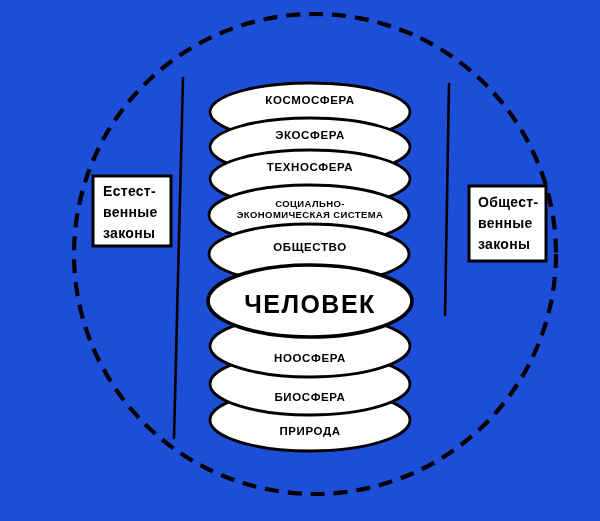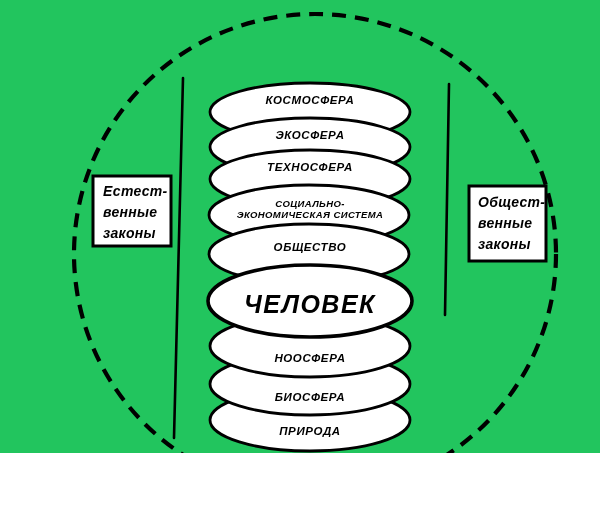--- a/index.html
+++ b/index.html
@@ -3,24 +3,23 @@
 <meta charset="utf-8">
 <style>
   html, body {
     margin: 0;
     padding: 0;
     background: #ffffff;
   }
   .stage {
     position: relative;
     width: 600px;
-    height: 453px;
-    background: #22c55e;
+    height: 521px;
+    background: #1d4ed8;
     overflow: hidden;
-    font-style: italic;
   }
   svg { display: block; }
 
   .shape {
     fill: #ffffff;
     stroke: #000000;
     stroke-width: 2.8;
   }
   .shape-thick {
     fill: #ffffff;

